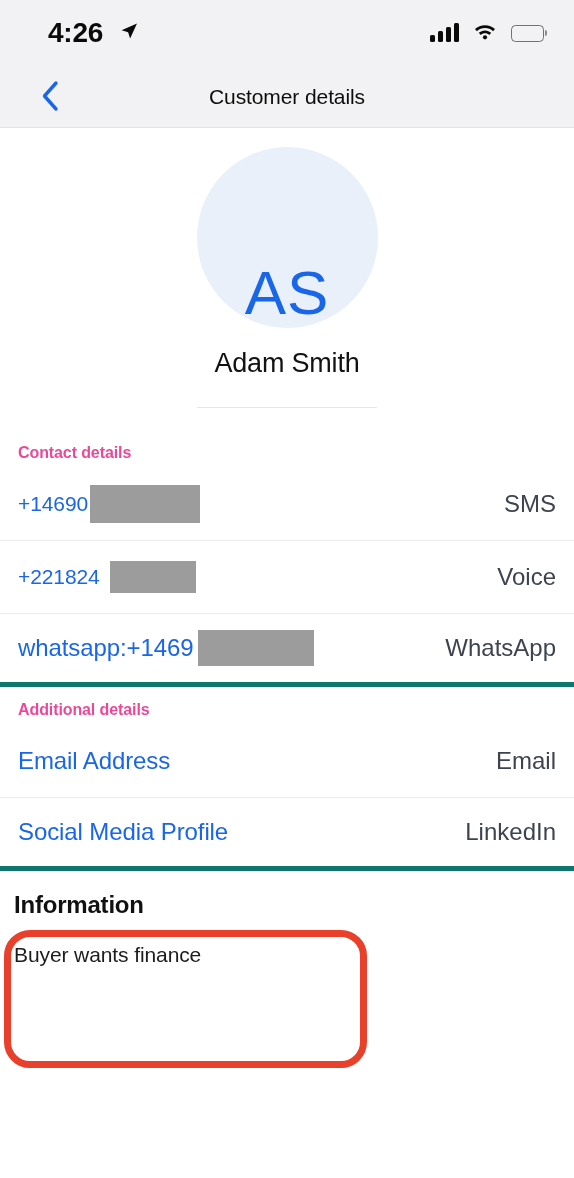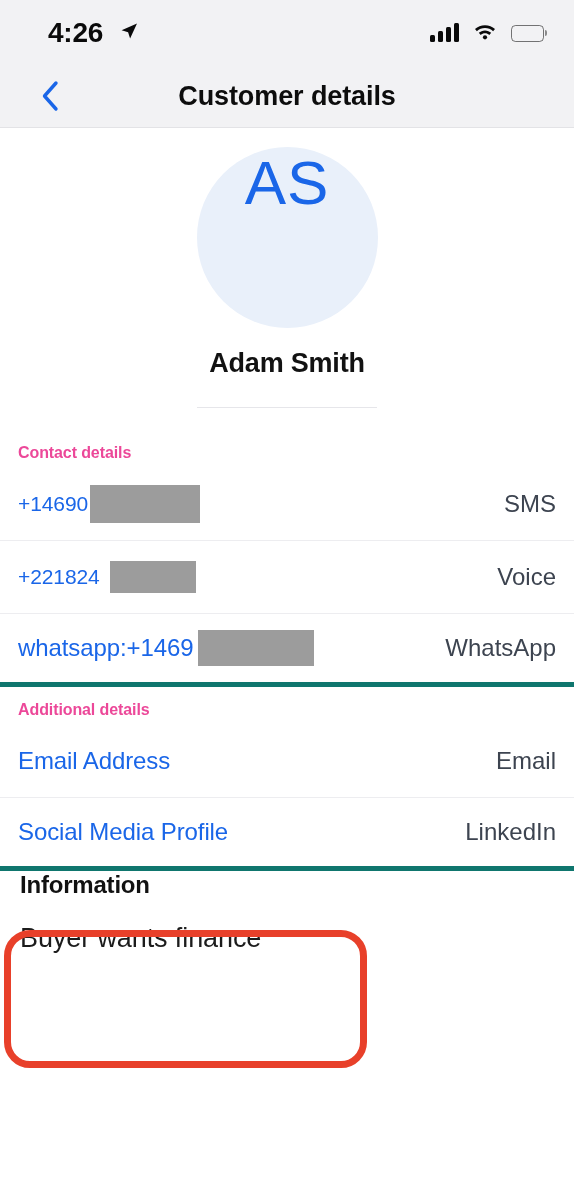--- a/index.html
+++ b/index.html
@@ -112,22 +112,22 @@
     display: flex;
     align-items: center;
     justify-content: center;
     cursor: pointer;
     background: none;
     border: none;
   }
   .nav-title {
     width: 100%;
     text-align: center;
-    font-size: 27px;
-    font-weight: 700;
+    font-size: 21px;
+    font-weight: 400;
     color: #0d0d0d;
     letter-spacing: -0.1px;
   }
 
   
   .content {
     position: absolute;
     top: 129px; left: 0;
     width: 574px;
     background: #ffffff;
@@ -138,33 +138,33 @@
     flex-direction: column;
     align-items: center;
     padding-top: 18px;
   }
   .avatar {
     width: 181px;
     height: 181px;
     border-radius: 50%;
     background: #e9f0fa;
     display: flex;
-    align-items: flex-start;
+    align-items: flex-end;
     justify-content: center;
   }
   .avatar-initials {
     font-size: 62px;
     font-weight: 400;
     color: #1a66e8;
     letter-spacing: 1px;
   }
   .customer-name {
     margin-top: 20px;
     font-size: 27px;
-    font-weight: 700;
+    font-weight: 400;
     color: #121212;
     letter-spacing: -0.2px;
   }
   .name-divider {
     margin-top: 28px;
     width: 180px;
     height: 1px;
     background: #e6e6ea;
   }
 
@@ -217,31 +217,32 @@
     top: 50%;
     transform: translateY(-50%);
   }
   .redaction.r1 { left: 72px;  width: 110px; height: 38px; }
   .redaction.r2 { left: 92px;  width: 86px;  height: 32px; }
   .redaction.r3 { left: 180px; width: 116px; height: 36px; }
 
   
   .info-wrap {
     position: relative;
-    padding: 0 20px;
+    margin-top: 20px;
+    padding: 0 14px;
   }
   .info-title {
     font-size: 24px;
     font-weight: 700;
     color: #111111;
     letter-spacing: -0.2px;
   }
   .info-body {
     margin-top: 24px;
-    font-size: 27px;
+    font-size: 21px;
     color: #1c1c1c;
     letter-spacing: -0.1px;
   }
 
   
   .highlight-box {
     position: absolute;
     left: 4px;
     top: 930px;
     width: 363px;

